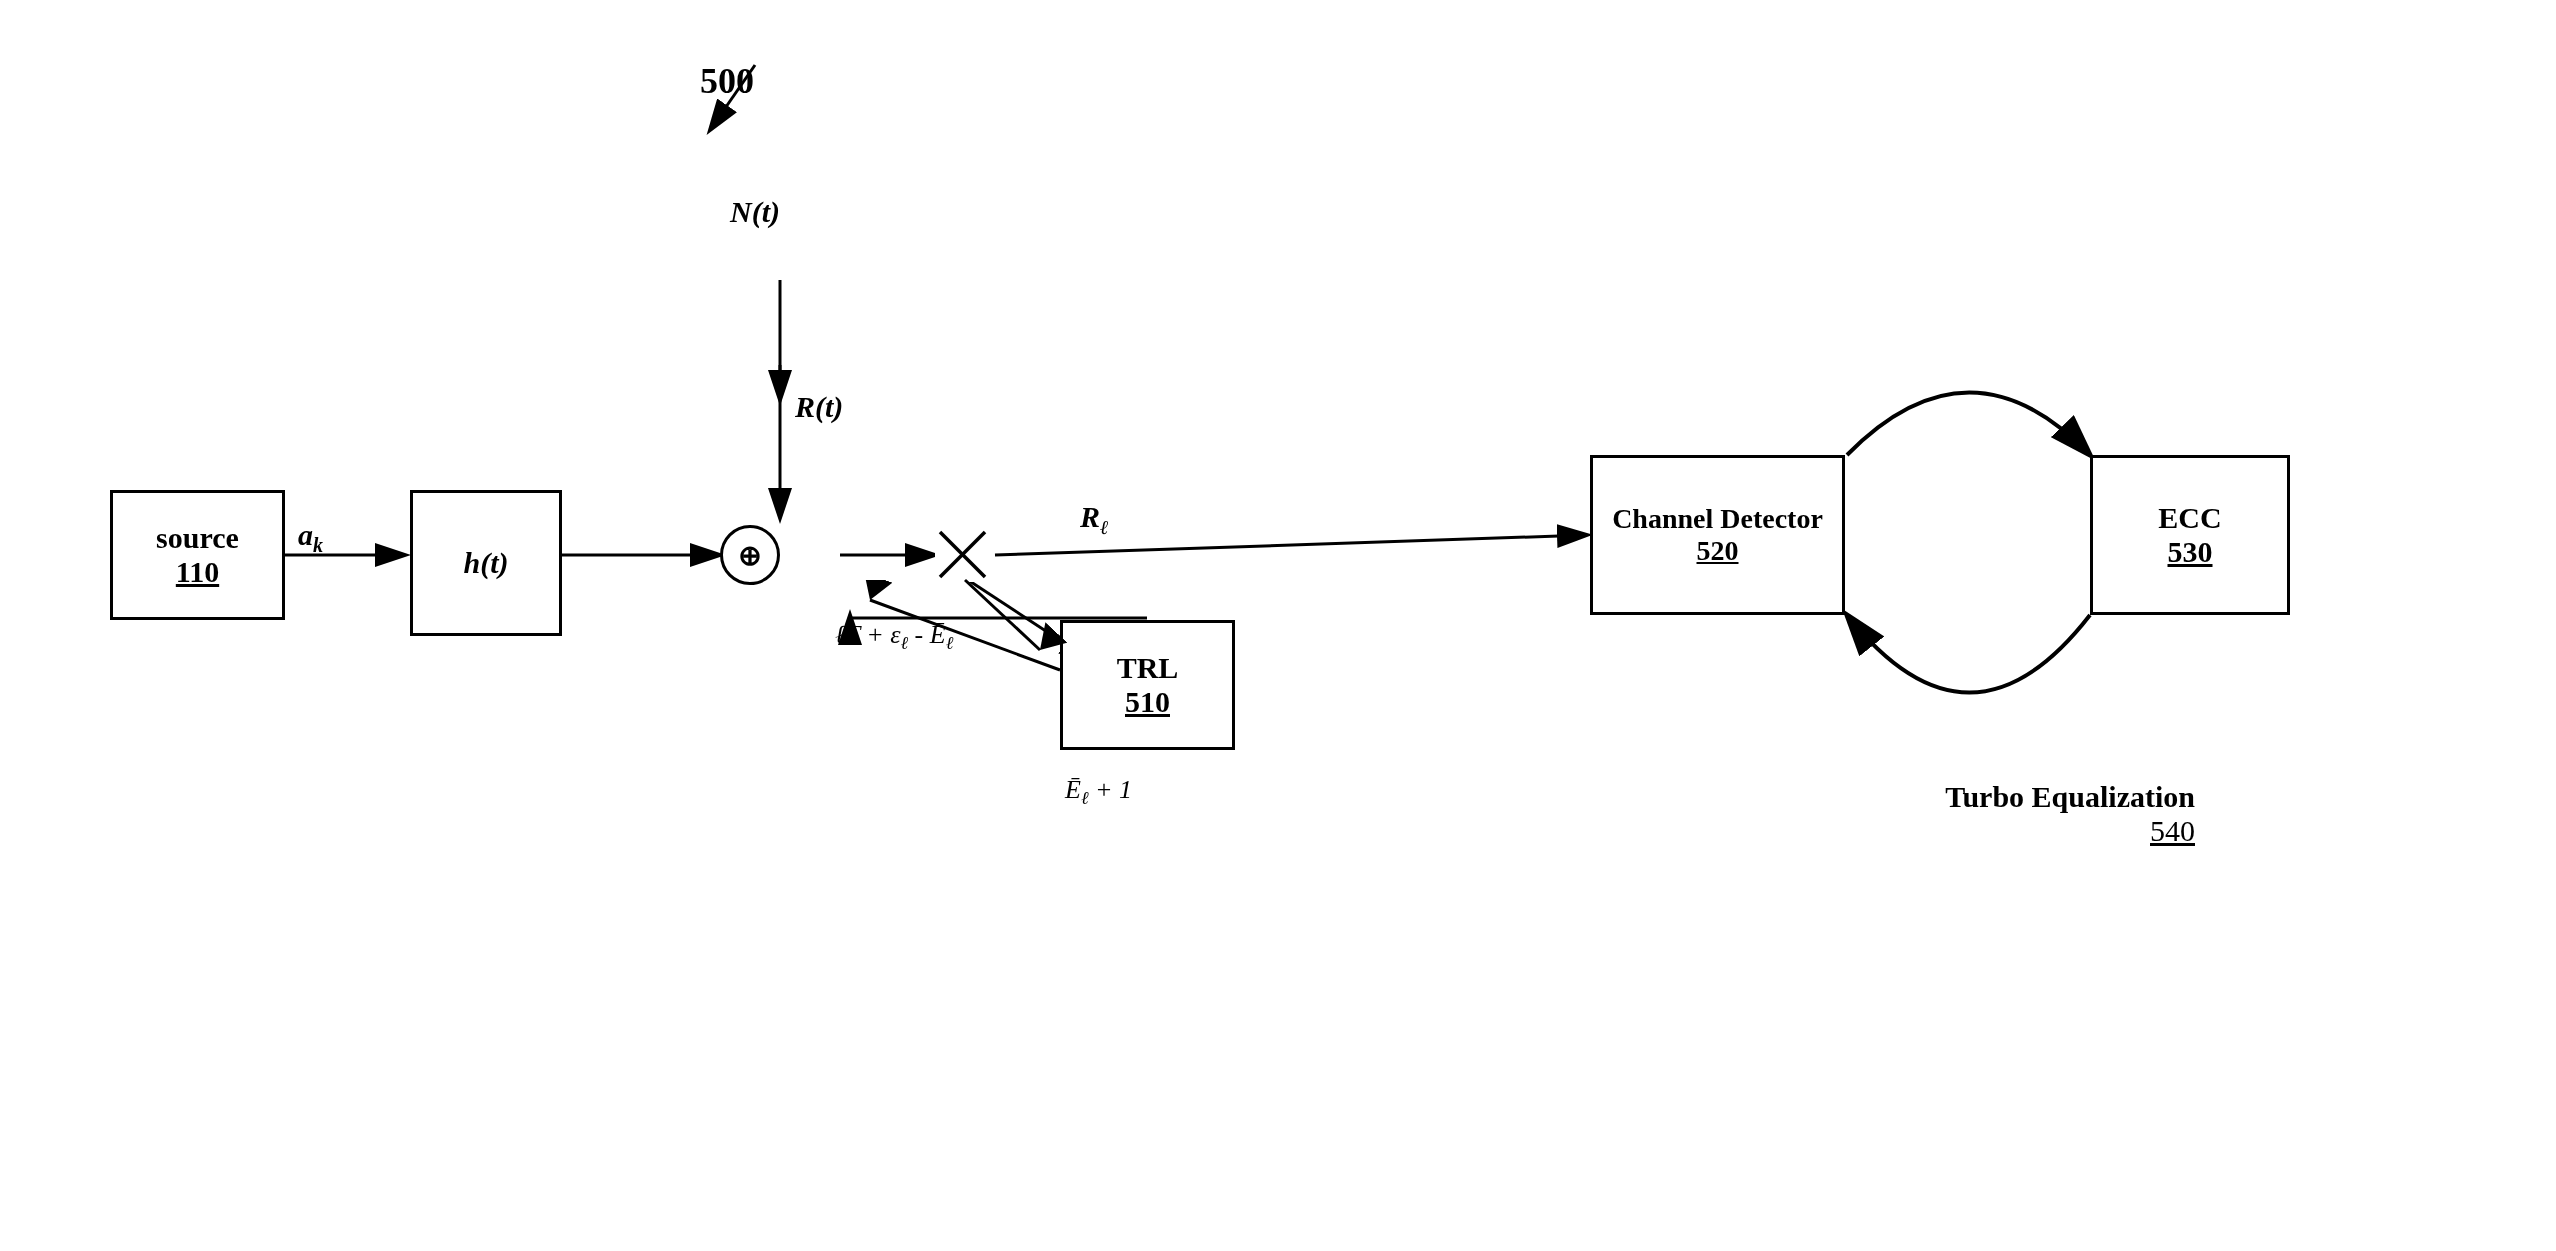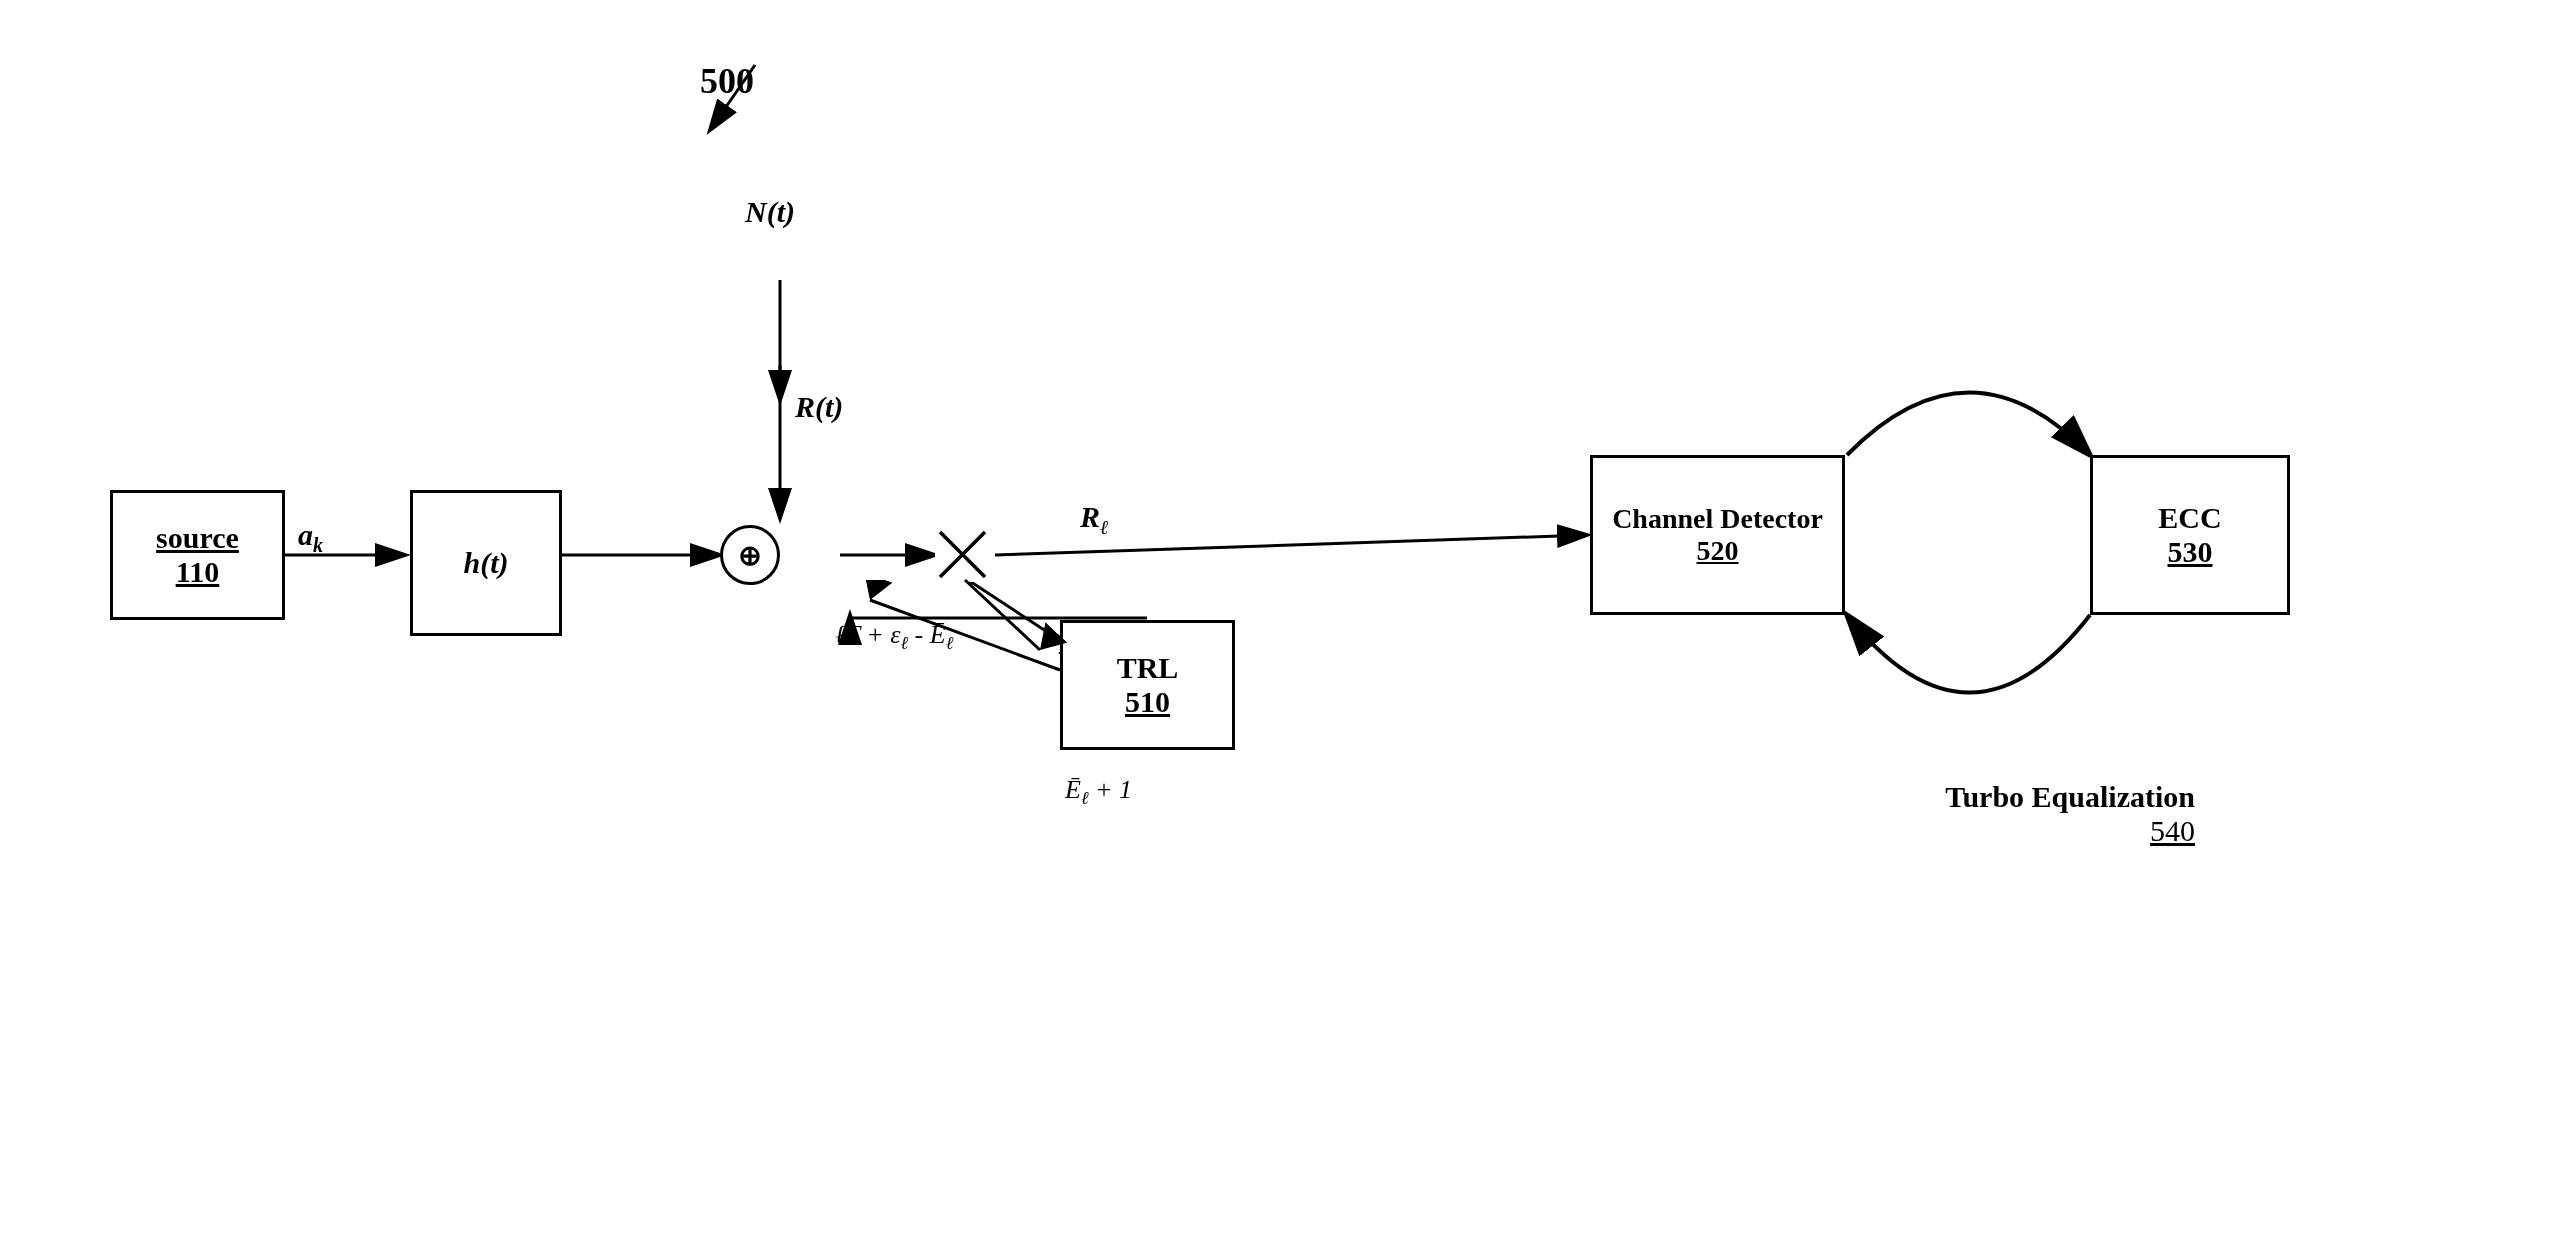--- a/index.html
+++ b/index.html
@@ -131,34 +131,34 @@
   </svg>
 
   <div style="position:absolute; top:60px; left:700px; font-size:36px; font-weight:bold;">
     <span>500</span>
   </div>
 
   <svg style="position:absolute; top:55px; left:670px; width:120px; height:100px;">
     <line x1="85" y1="10" x2="40" y2="75" stroke="#000" stroke-width="3" marker-end="url(#arrow-bold)"></line>
   </svg>
 
-  <div class="box" style="left:110px; top:490px; width:175px; height:130px;text-decoration:underline;">
+  <div class="box" style="left:110px; top:490px; width:175px; height:130px;">
     <span class="box-label">source</span>
     <span class="box-number">110</span>
   </div>
 
   <div class="label" style="left:298px; top:518px; font-style:italic; font-weight:bold; font-size:30px;">
     <i>a</i><sub style="font-size:20px;">k</sub>
   </div>
 
   <div class="box" style="left:410px; top:490px; width:152px; height:146px;">
     <span style="font-style:italic; font-weight:bold; font-size:30px;"><i>h(t)</i></span>
   </div>
 
-  <div class="label" style="left:730px; top:195px; font-style:italic; font-weight:bold; font-size:30px;margin-left:15px;">
+  <div class="label" style="left:730px; top:195px; font-style:italic; font-weight:bold; font-size:30px;">
     <i>N(t)</i>
   </div>
 
   <div class="label" style="left:795px; top:390px; font-style:italic; font-weight:bold; font-size:30px;">
     <i>R(t)</i>
   </div>
 
   <div class="circle-sum" style="left:720px; top:525px;">
     <span>⊕</span>
   </div>

